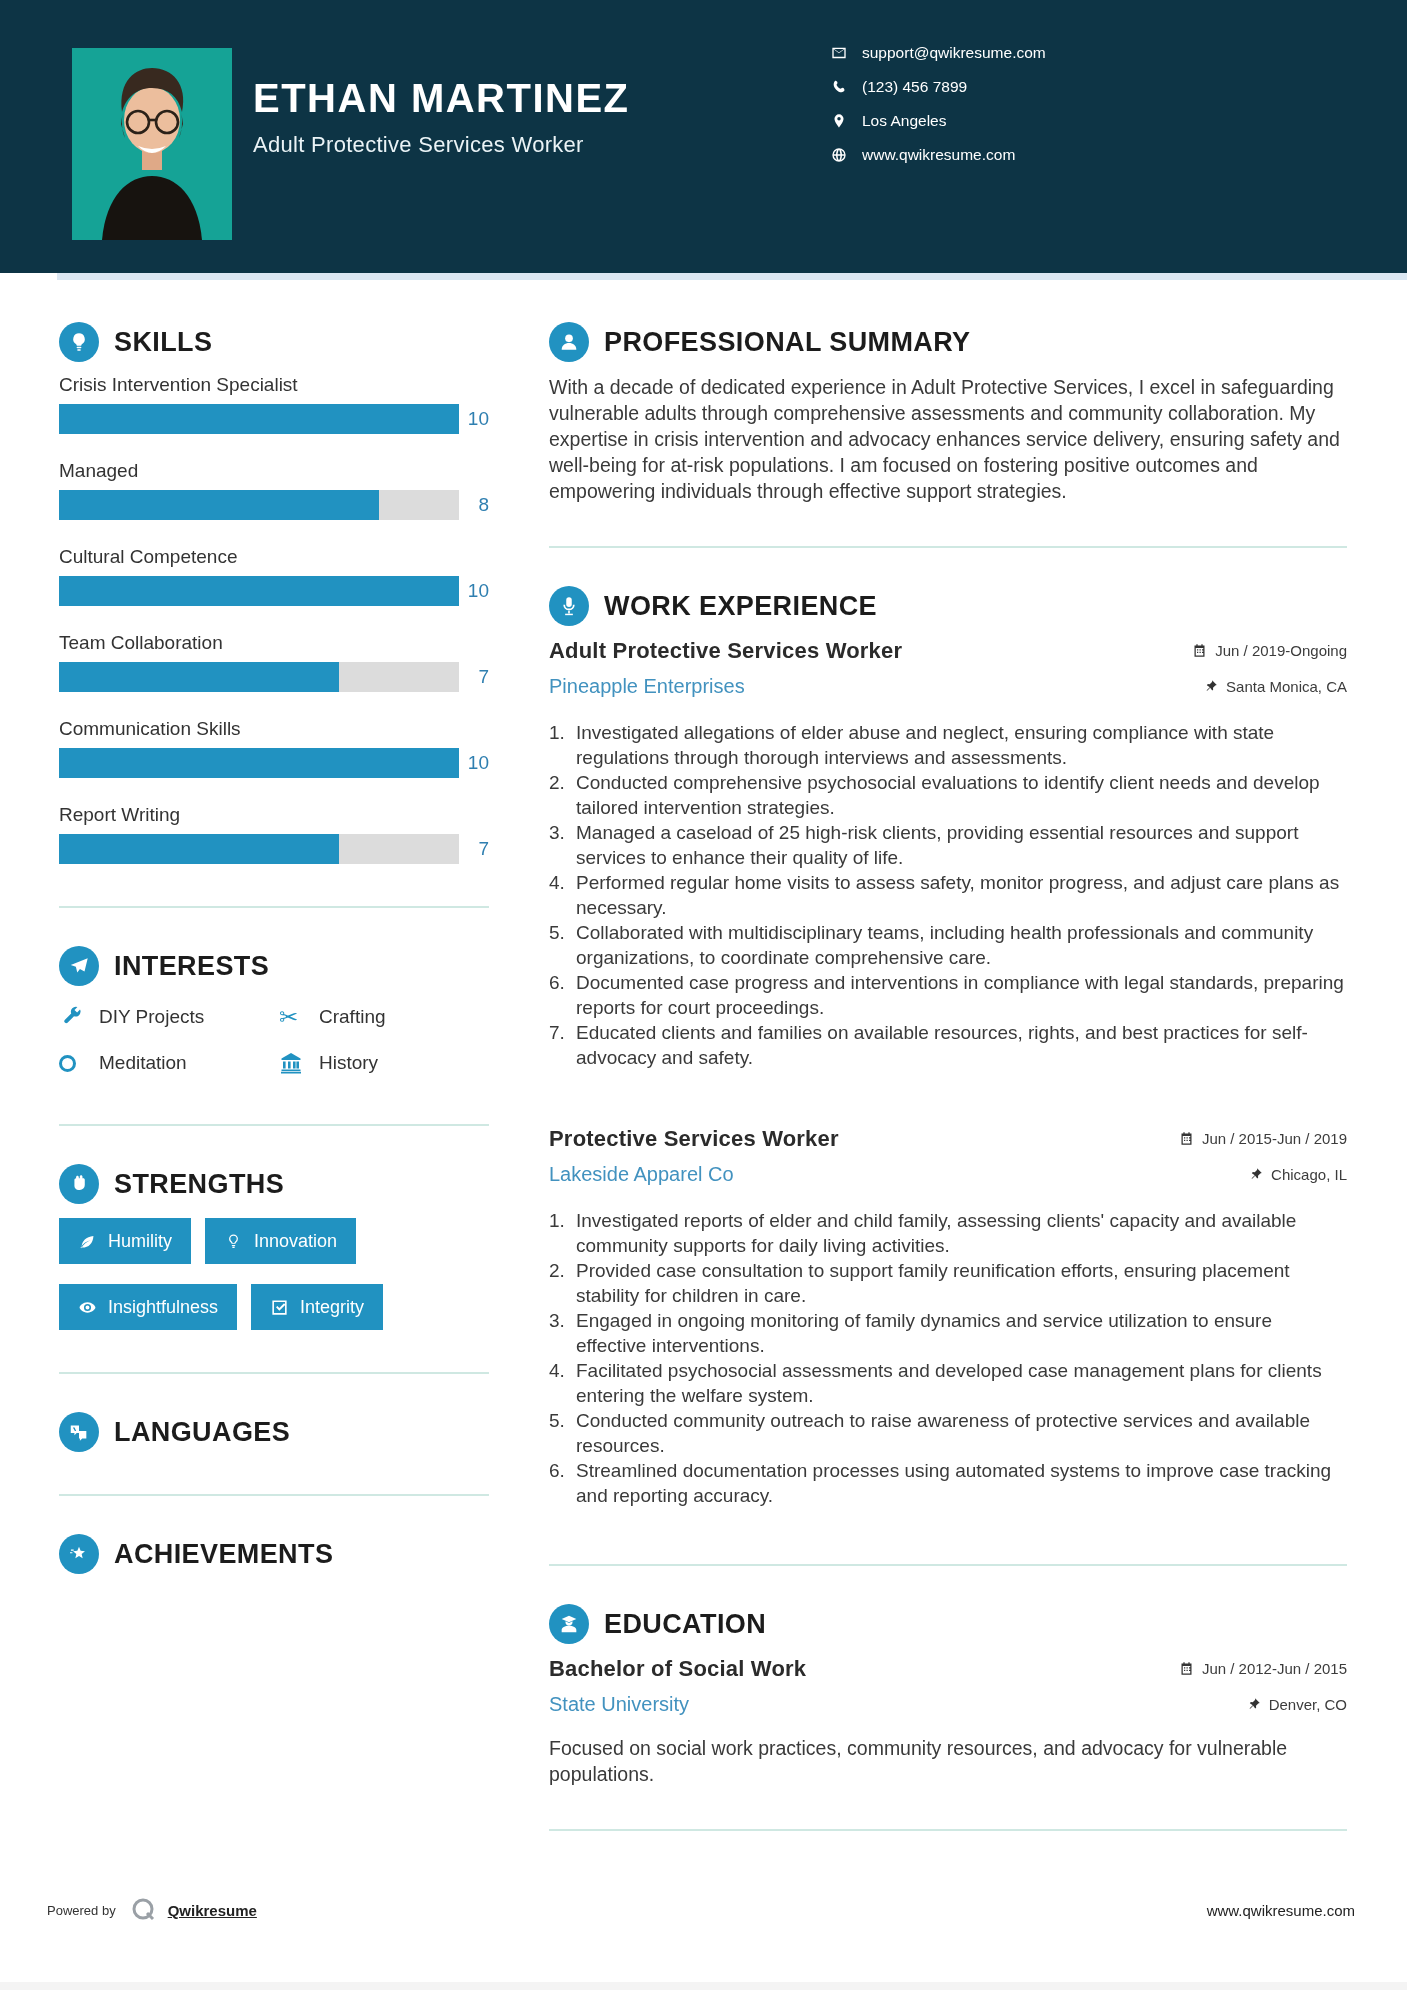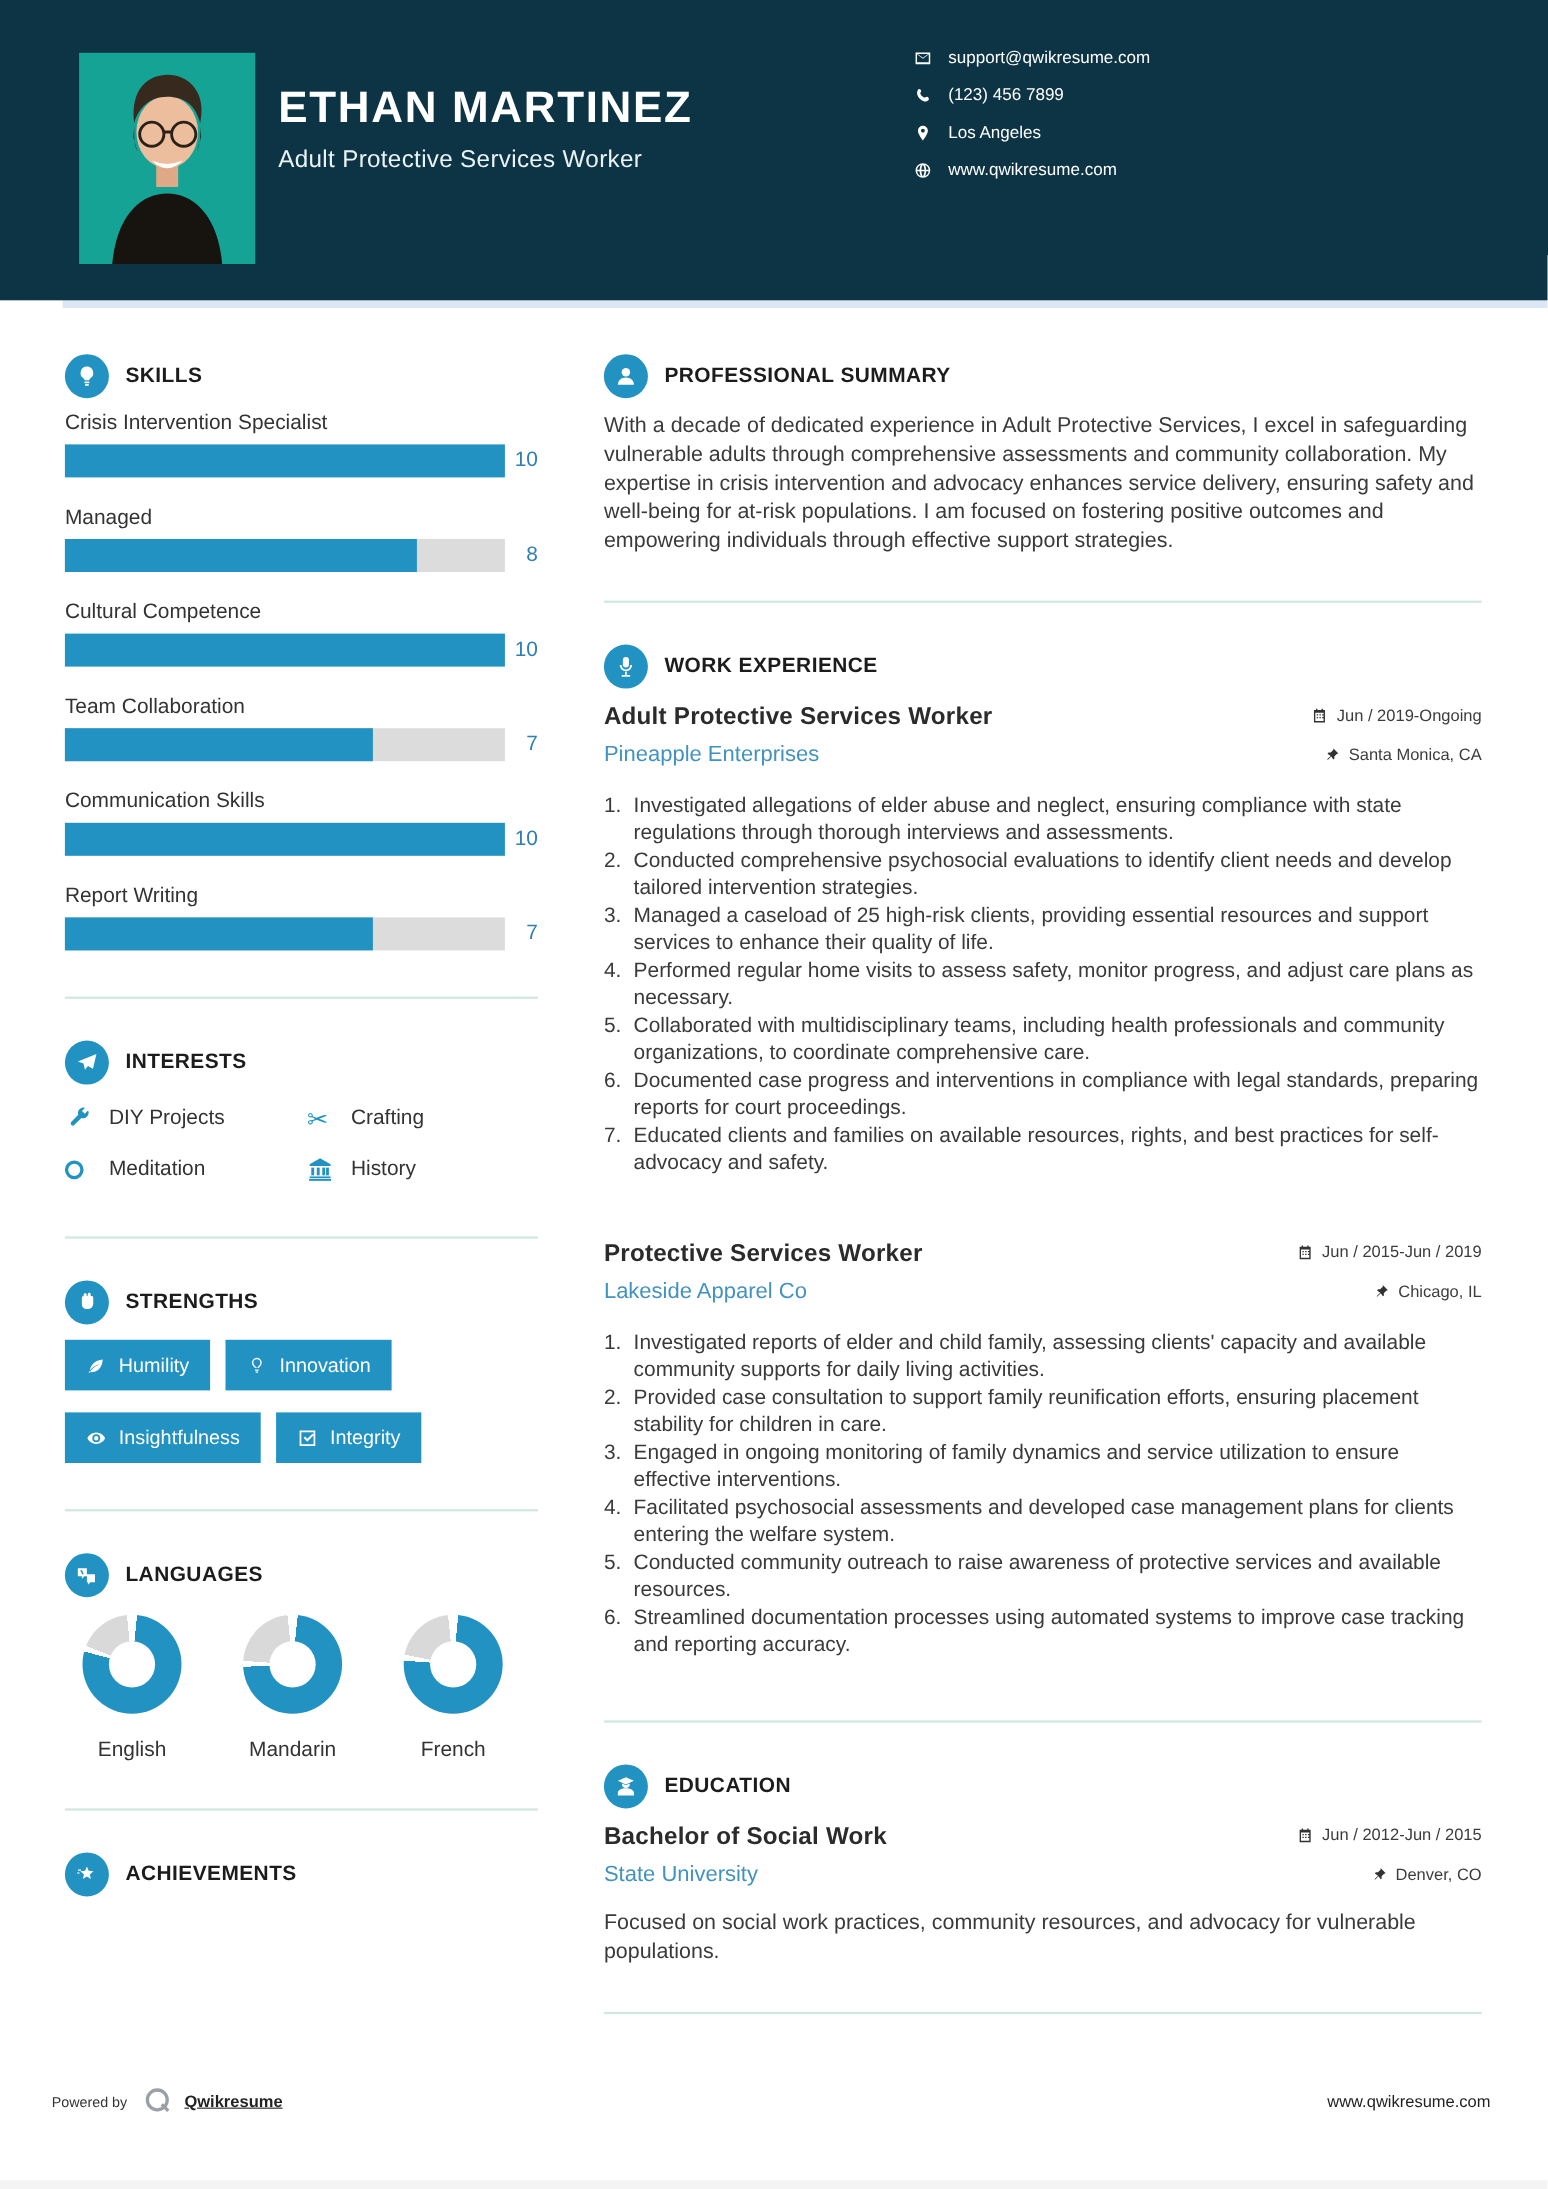--- a/index.html
+++ b/index.html
@@ -24,21 +24,21 @@
   .header-shadow{height:7px;background:var(--shadow_line);margin-left:57px;}
 
   
   .columns{display:flex;padding:42px 60px 0 59px;gap:60px;}
   .col-left{width:430px;flex:0 0 430px;}
   .col-right{width:798px;flex:0 0 798px;}
 
   .sec-head{display:flex;align-items:center;gap:15px;margin-bottom:12px;}
   .sec-icon{width:40px;height:40px;border-radius:50%;background:var(--accent);display:flex;align-items:center;justify-content:center;flex:0 0 40px;}
   .sec-icon svg{width:22px;height:22px;fill:#fff;}
-  .sec-title{font-size:19px;font-weight:800;color:var(--heading_text);letter-spacing:0.4px;}
+  .sec-title{font-size:27px;font-weight:800;color:var(--heading_text);letter-spacing:0.4px;}
   .divider{height:2px;background:var(--divider);margin:42px 0 38px 0;}
 
   
   .skill{margin-bottom:26px;}
   .skill-label{font-size:19px;color:#333;margin-bottom:8px;}
   .skill-row{display:flex;align-items:center;}
   .bar-track{width:400px;height:30px;background:var(--bar_track);position:relative;flex:0 0 400px;}
   .bar-fill{height:100%;background:var(--accent);}
   .skill-num{font-size:19px;color:var(--number);margin-left:auto;}
 
@@ -319,34 +319,20 @@
 
       <section>
         <div class="sec-head">
           <span class="sec-icon">
             <svg viewBox="0 0 24 24">
                 <path d="M3 5h9v8H9.5L7 15.5V13H3zm2.3 2L7.5 11h1.4L7.2 7zm6.7 4h8v8h-4.5L13 21.5V19h-1zm2.7 2.2h3.4v1.2h-1.1v.2c0 .9-.3 1.7-.8 2.3.5.3 1.1.5 1.9.6l-.5 1.2c-1-.2-1.8-.5-2.4-1-.6.4-1.3.8-2.2 1l-.5-1.2c.7-.1 1.3-.3 1.8-.6-.4-.5-.7-1.1-.9-1.8h1.3c.1.4.3.7.6 1 .3-.4.5-.9.5-1.5v-.2h-3.1z"></path>
               </svg>
           </span>
           <h2 class="sec-title">LANGUAGES</h2>
         </div>
-        <div class="langs">
-          <div class="lang">
-            <div class="donut" style="background: conic-gradient(rgb(255, 255, 255) 0deg, rgb(255, 255, 255) 6deg, rgb(33, 146, 193) 6deg, rgb(33, 146, 193) 285deg, rgb(255, 255, 255) 285deg, rgb(255, 255, 255) 292deg, rgb(217, 217, 217) 292deg, rgb(217, 217, 217) 354deg, rgb(255, 255, 255) 354deg, rgb(255, 255, 255) 360deg);"></div>
-            <div class="lang-label">English</div>
-          </div>
-          <div class="lang">
-            <div class="donut" style="background: conic-gradient(rgb(255, 255, 255) 0deg, rgb(255, 255, 255) 6deg, rgb(33, 146, 193) 6deg, rgb(33, 146, 193) 267deg, rgb(255, 255, 255) 267deg, rgb(255, 255, 255) 274deg, rgb(217, 217, 217) 274deg, rgb(217, 217, 217) 354deg, rgb(255, 255, 255) 354deg, rgb(255, 255, 255) 360deg);"></div>
-            <div class="lang-label">Mandarin</div>
-          </div>
-          <div class="lang">
-            <div class="donut" style="background: conic-gradient(rgb(255, 255, 255) 0deg, rgb(255, 255, 255) 6deg, rgb(33, 146, 193) 6deg, rgb(33, 146, 193) 274.2deg, rgb(255, 255, 255) 274.2deg, rgb(255, 255, 255) 281.2deg, rgb(217, 217, 217) 281.2deg, rgb(217, 217, 217) 354deg, rgb(255, 255, 255) 354deg, rgb(255, 255, 255) 360deg);"></div>
-            <div class="lang-label">French</div>
-          </div>
-        </div>
       </section>
 
       <div class="divider"></div>
 
       <section>
         <div class="sec-head">
           <span class="sec-icon">
             <svg viewBox="0 0 24 24">
                 <path d="M12 4.2l1.8 4.3 4.7.4-3.6 3.1 1.1 4.6L12 14.2l-4 2.4 1.1-4.6-3.6-3.1 4.7-.4z"></path>
                 <path d="M3.2 7.2h3v1.2h-3zM2.2 10h2.6v1.2H2.2z"></path>

